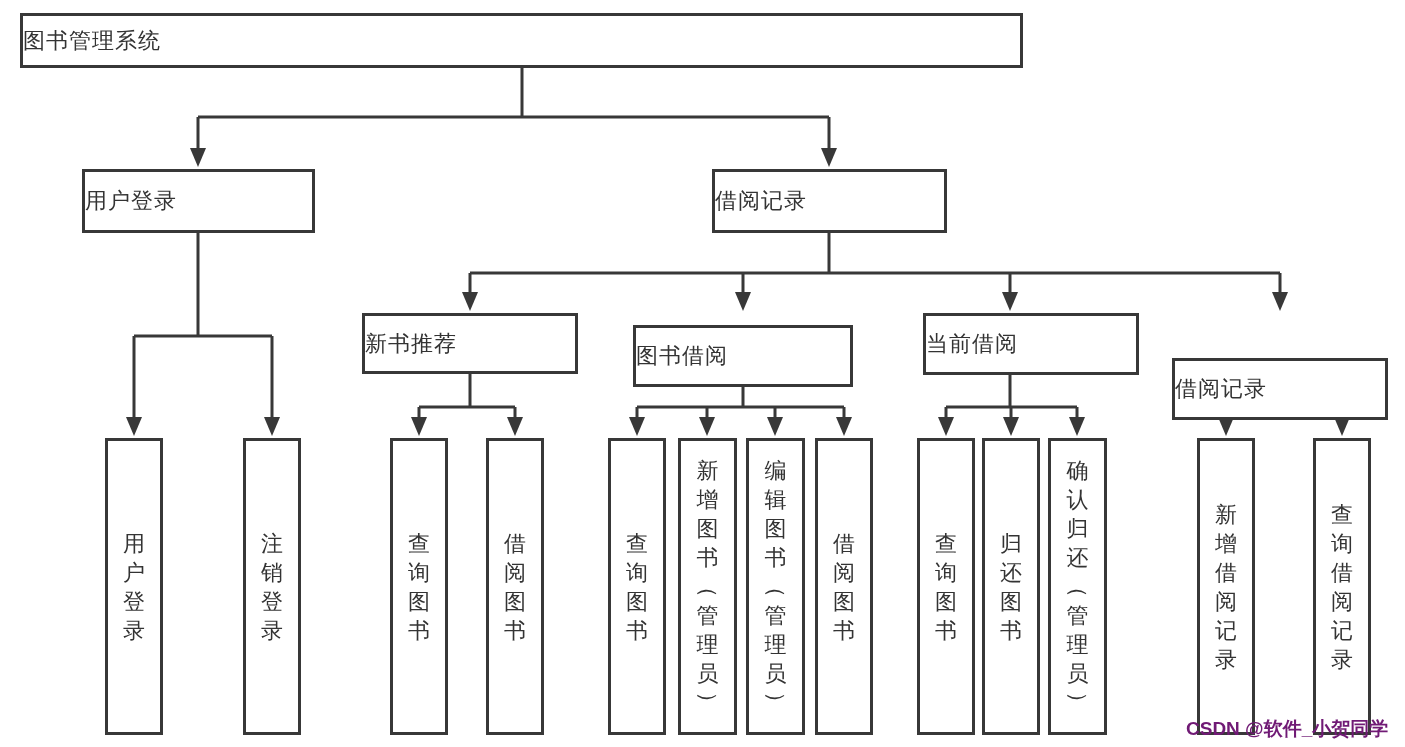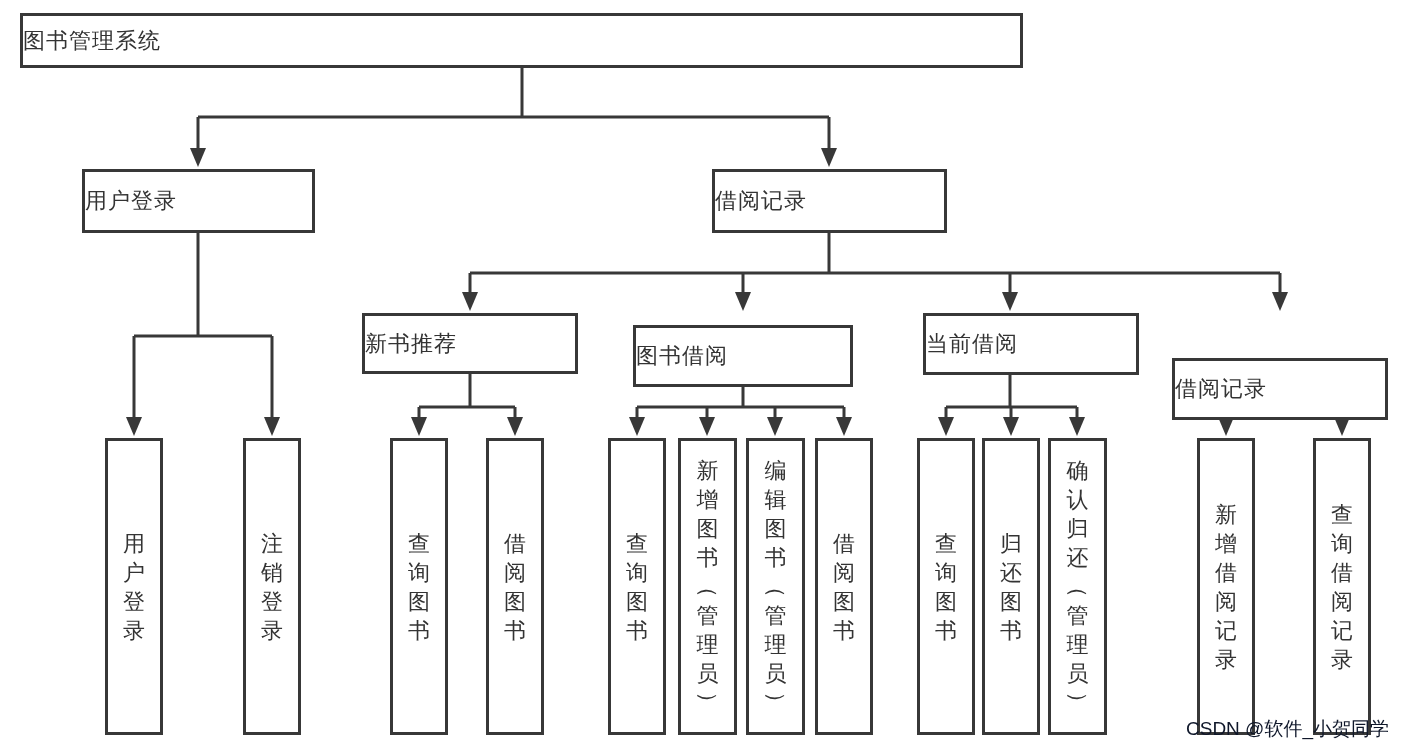--- a/index.html
+++ b/index.html
@@ -44,23 +44,24 @@
     height: 29px;
     line-height: 29px;
     text-align: center;
   }
   .vtext span.rot { transform: rotate(90deg); }
   .watermark {
     position: absolute;
     left: 1186px;
     top: 716px;
     font-size: 19px;
-    color: #0f172a;
+    color: #701a75;
     white-space: nowrap;
     z-index: 5;
+    font-weight: bold;
   }
 </style>
 </head>
 <body>
 
 <div class="canvas">
 
   <svg class="connectors" viewBox="0 0 1405 747" aria-hidden="true">
 
     <path fill="none" stroke="#383838" stroke-width="3" d="

